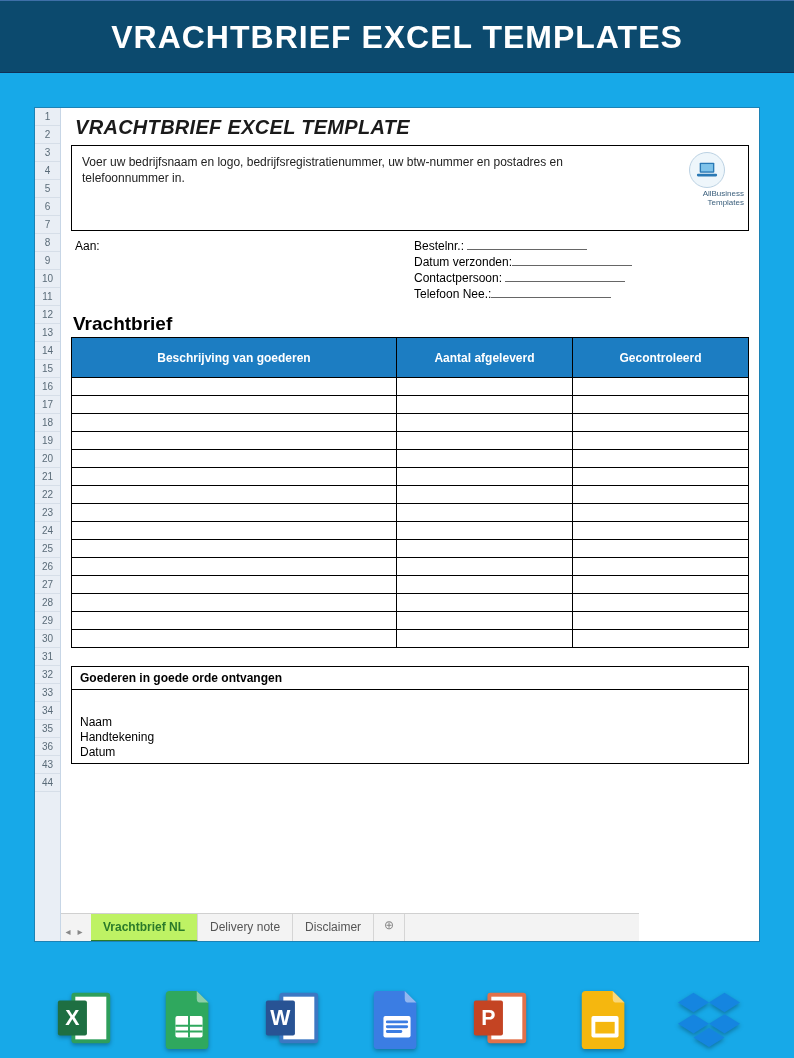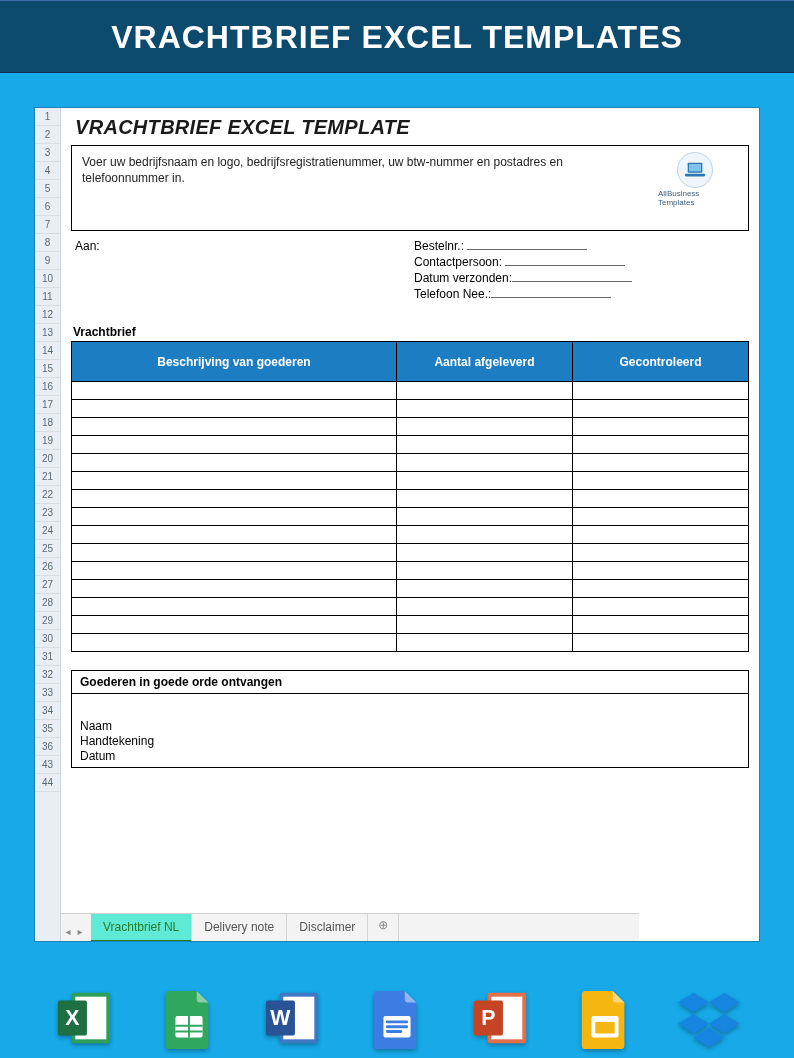--- a/index.html
+++ b/index.html
@@ -68,23 +68,23 @@
     border: 1px solid #000;
     padding: 8px 130px 8px 10px;
     position: relative;
     font-size: 12px;
     color: #222;
     line-height: 1.35;
     height: 86px;
   }
   .abt-badge {
     position: absolute;
-    right: 16px; top: 6px;
+    right: 4px; top: 6px;
     width: 74px;
-    text-align: left;
+    text-align: right;
   }
   .abt-badge .circ {
     width: 36px; height: 36px;
     border: 1px solid #bcd2e3;
     border-radius: 50%;
     margin: 0 auto 2px;
     display: flex; align-items: center; justify-content: center;
     background: #eef6fb;
   }
   .abt-badge .circ svg { width: 22px; height: 18px; }
@@ -96,23 +96,23 @@
     margin-top: 6px;
     height: 72px;
     justify-content: center;
   }
   .meta .left  { flex: 1; padding: 2px 0 0 4px; }
   .meta .right { flex: 1; padding: 2px 0 0 4px; }
   .meta .right div { margin-bottom: 2px; }
   .blank { display:inline-block; border-bottom: 1px solid #666; width: 120px; height: 10px; vertical-align: baseline; }
 
   .section-h {
-    font-size: 12px;
+    font-size: 19px;
     font-weight: 700;
-    margin: 16px 0 2px 2px;
+    margin: 4px 0 2px 2px;
   }
 
   table.goods {
     width: 100%;
     border-collapse: collapse;
     font-size: 12px;
   }
   table.goods th {
     background: #1c7dc2;
     color: #fff;
@@ -168,23 +168,23 @@
     color: #888; font-size: 10px;
   }
   .tabs .nav span { width: 10px; text-align:center; }
   .tab {
     padding: 6px 12px;
     border-right: 1px solid #d5d5d5;
     background: #f3f3f3;
     cursor: pointer;
   }
   .tab.active {
-    background: #5eead4;
+    background: #bef264;
     color: #2a7a2a;
-    font-weight: 400;
+    font-weight: 700;
     border-bottom: 2px solid #2a7a2a;
   }
   .tab.add { color: #888; padding: 4px 10px; }
 
   
   .apps {
     position: absolute;
     bottom: 0; left: 0; right: 0;
     height: 80px;
     display: flex;
@@ -264,22 +264,22 @@
           <div class="t">Templates</div>
         </div>
       </div>
 
       <div class="meta">
         <div class="left">
           <span>Aan:</span>
         </div>
         <div class="right">
           <div><span>Bestelnr.:</span> <span class="blank"></span></div>
+          <div><span>Datum verzonden:</span><span class="blank"></span></div>
           <div><span>Contactpersoon:</span> <span class="blank"></span></div>
-          <div><span>Datum verzonden:</span><span class="blank"></span></div>
           <div><span>Telefoon Nee.:</span><span class="blank"></span></div>
         </div>
       </div>
 
       <div class="section-h">Vrachtbrief</div>
 
       <table class="goods">
         <thead>
           <tr>
             <th>Beschrijving van goederen</th>

